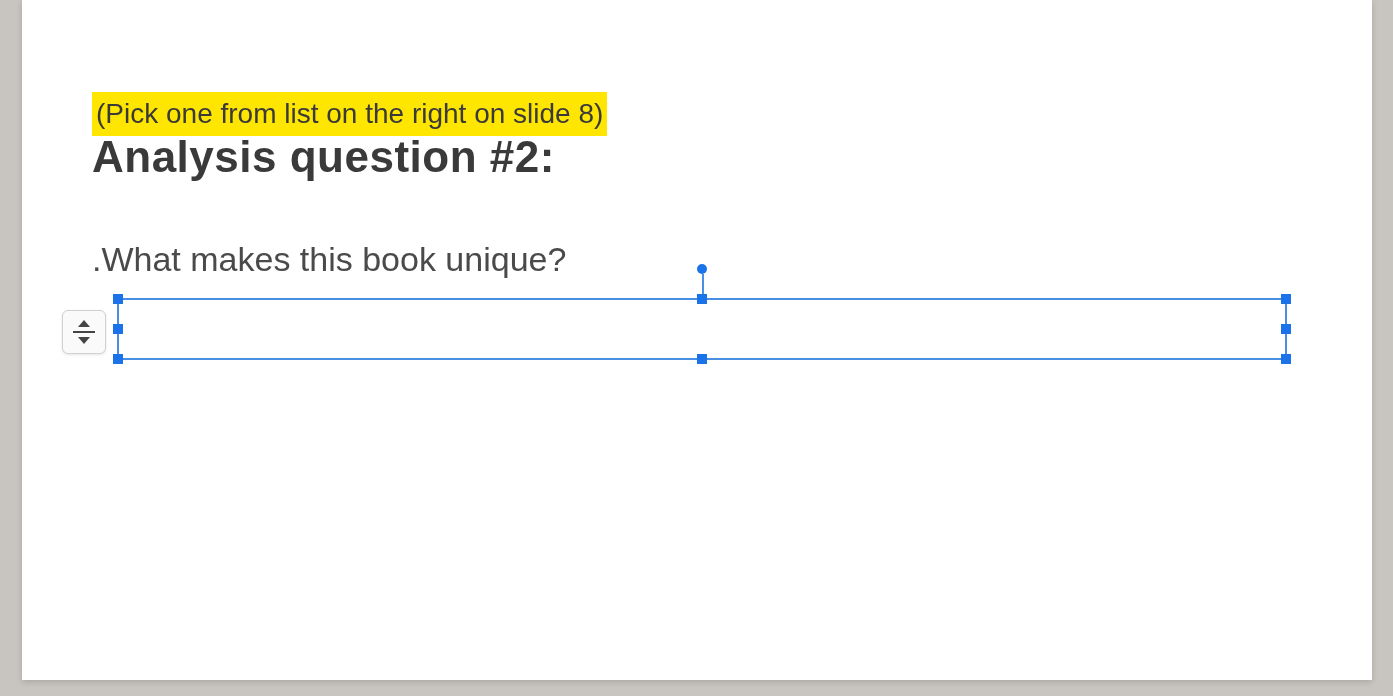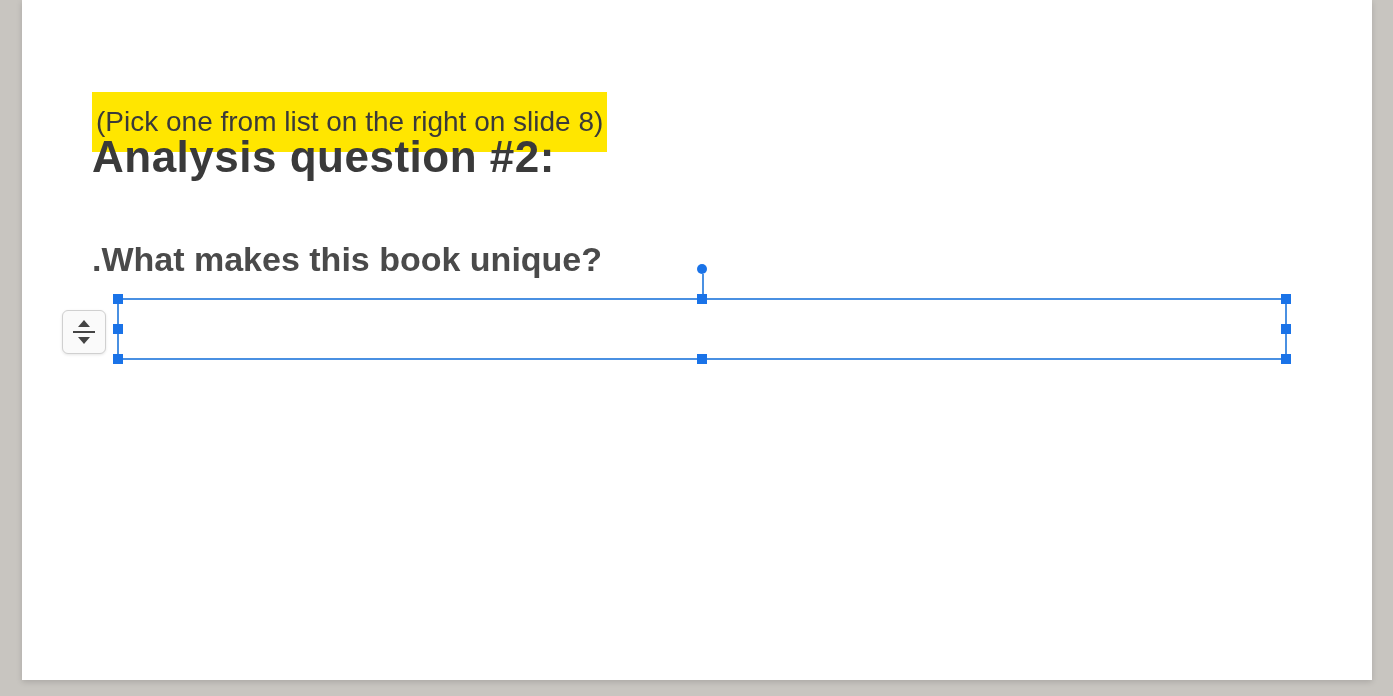--- a/index.html
+++ b/index.html
@@ -20,39 +20,39 @@
       background: #ffffff;
       box-shadow: 0 2px 6px rgba(0,0,0,0.15);
     }
     .highlighted-instruction {
       position: absolute;
       left: 70px;
       top: 92px;
       background: #ffe600;
       color: #3a3a3a;
       font-size: 28px;
-      padding: 14px 4px;
+      padding: 6px 4px;
       font-weight: 400;
     }
     .heading {
       position: absolute;
       left: 70px;
       top: 132px;
       font-size: 44px;
       color: #3a3a3a;
       font-weight: 700;
       letter-spacing: 0.5px;
     }
     .body-text {
       position: absolute;
       left: 70px;
       top: 240px;
       font-size: 34px;
       color: #4a4a4a;
-      font-weight: 700;
+      font-weight: 400;
     }
     .selected-textbox {
       position: absolute;
       left: 95px;
       top: 298px;
       width: 1170px;
       height: 62px;
       border: 2px solid #4a90e2;
       background: transparent;
     }

